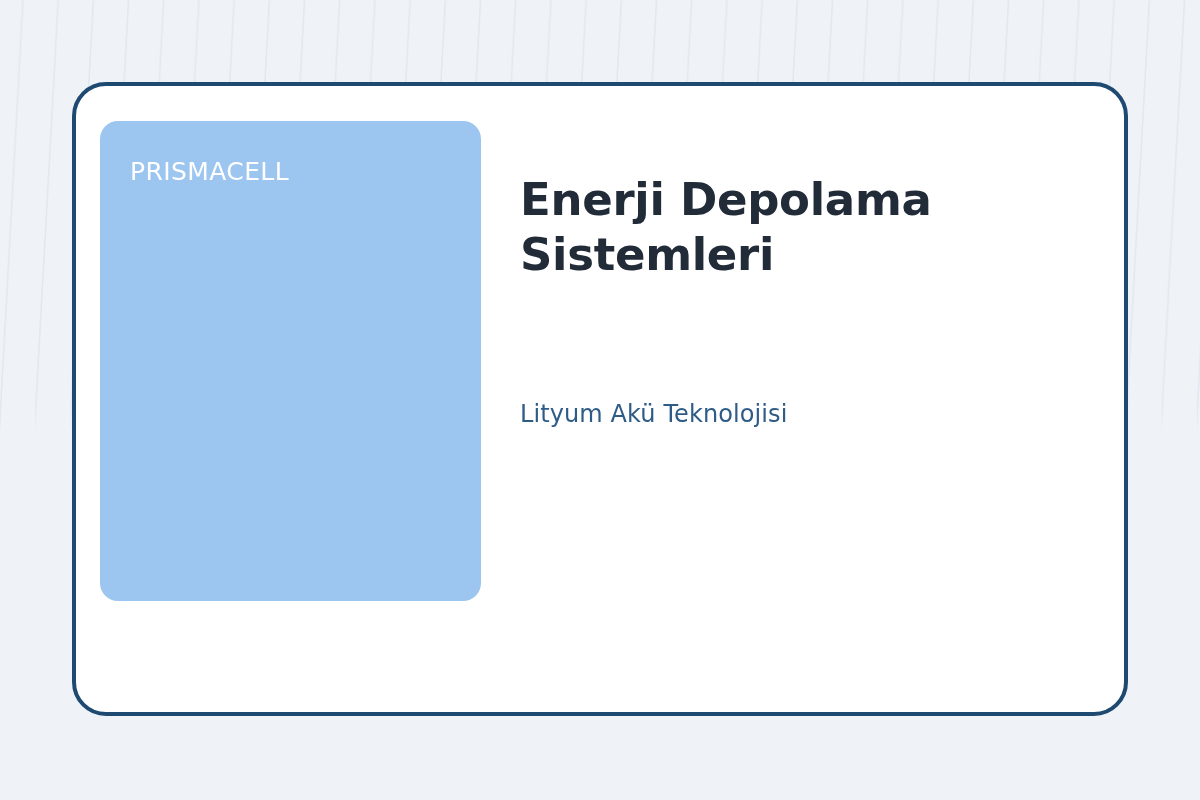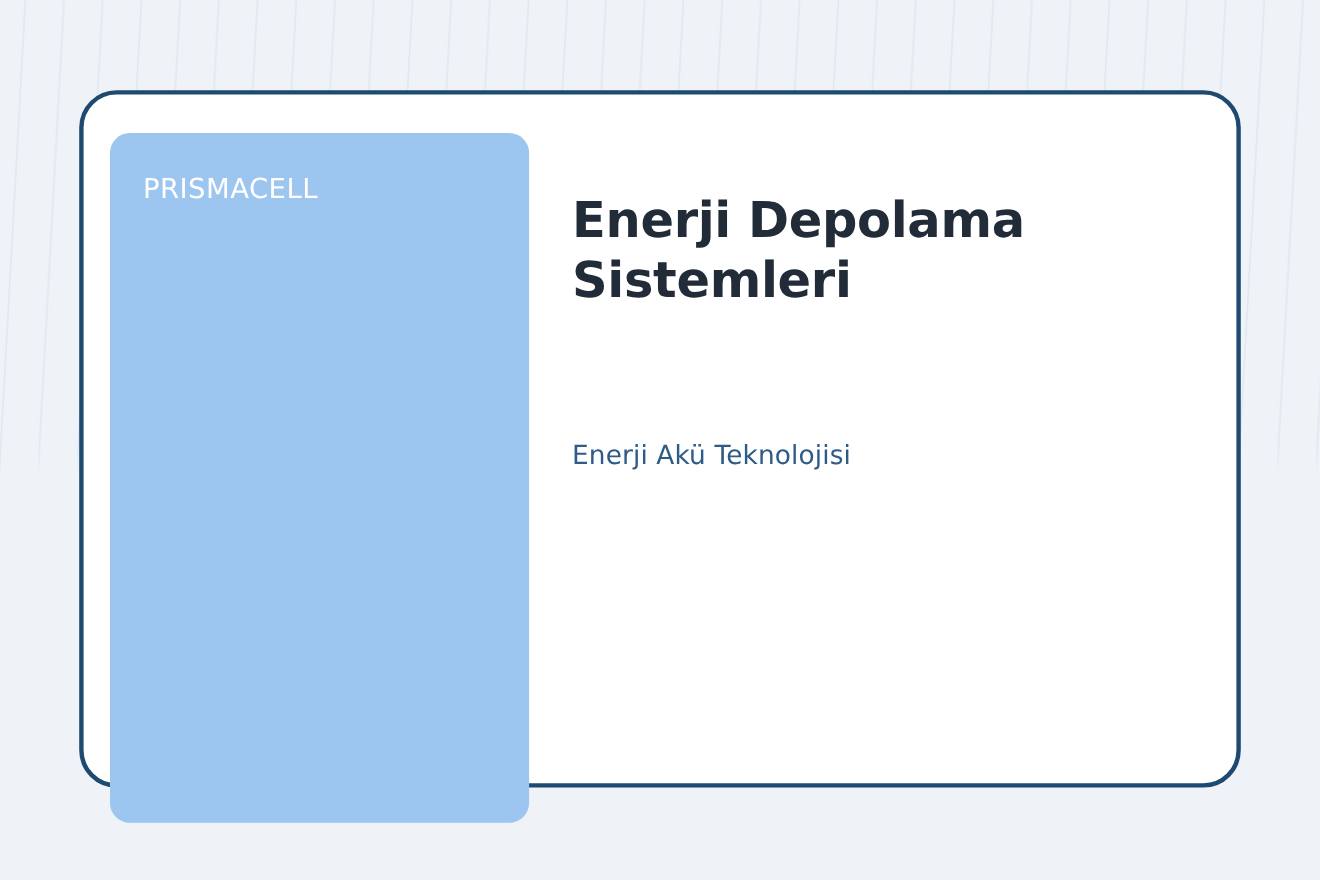--- a/index.html
+++ b/index.html
@@ -39,21 +39,21 @@
     display: flex;
     align-items: stretch;
   }
 
   
   #brand-panel {
     position: absolute;
     left: 24px;
     top: 35px;
     width: 381px;
-    height: 627px;
+    height: 480px;
     background: #9cc5f0;
     border-radius: 18px;
     overflow: hidden;
   }
 
   #brand-label {
     position: absolute;
     left: 30px;
     top: 38px;
     color: #ffffff;
@@ -115,17 +115,17 @@
 
 <div id="card">
 
   <div id="brand-panel">
     <div id="brand-label">PRISMACELL</div>
   </div>
 
   <div id="content">
     <h1 id="headline">Enerji Depolama Sistemleri</h1>
 
-    <div id="subheadline">Enerji Akü Teknolojisi</div>
+    <div id="subheadline">Lityum Akü Teknolojisi</div>
 
   </div>
 
 </div>
 
 </body></html>

